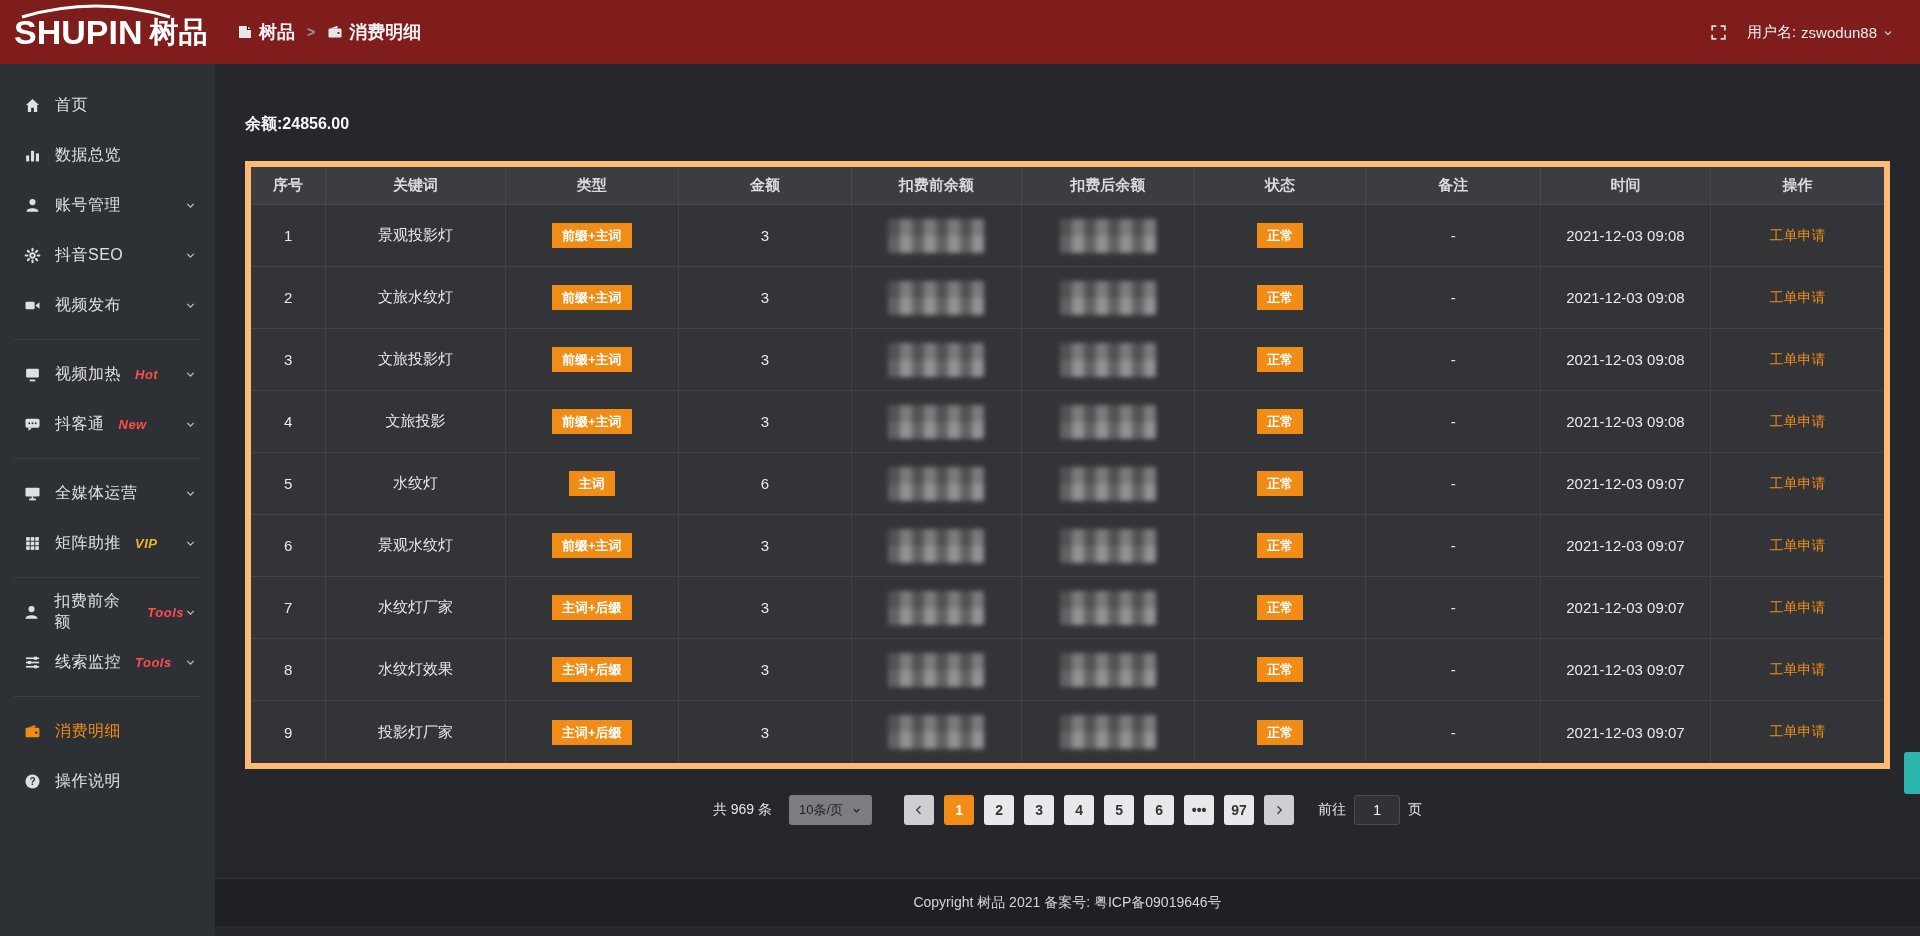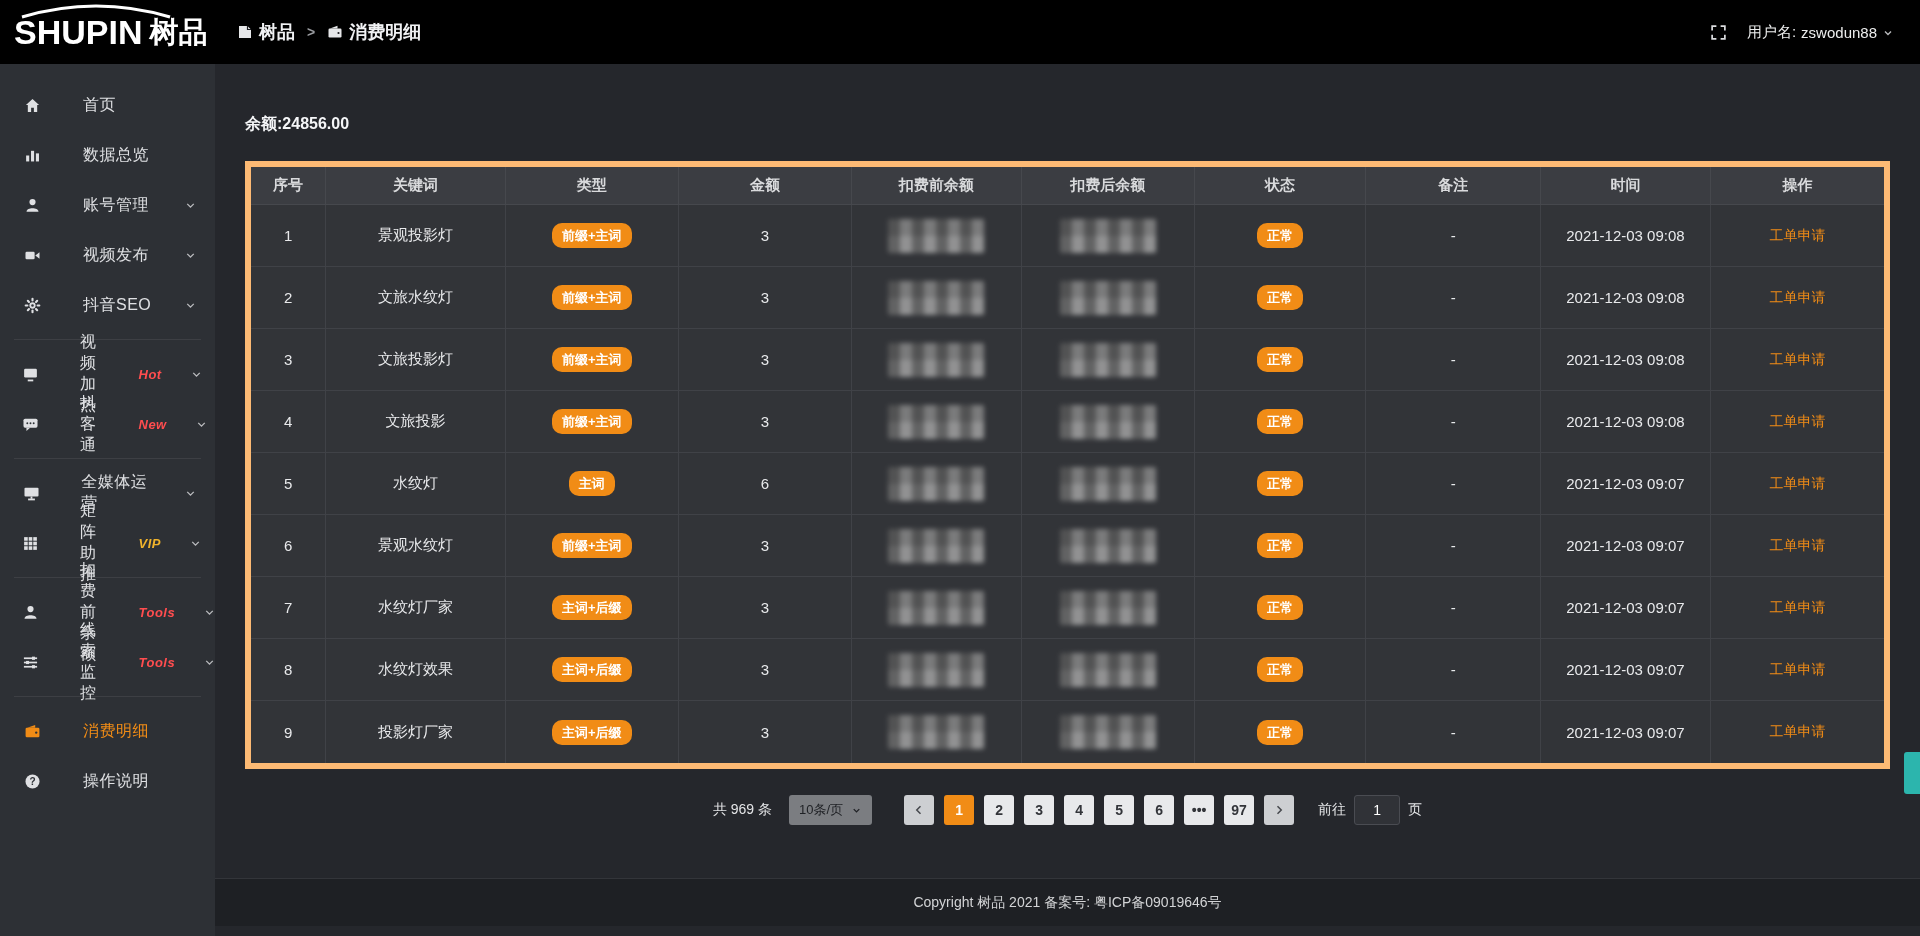--- a/index.html
+++ b/index.html
@@ -1,56 +1,56 @@
 <!DOCTYPE html>
 <html><head>
 <meta charset="utf-8">
 <style>
   * { margin:0; padding:0; box-sizing:border-box; }
   html,body { width:1920px; height:936px; overflow:hidden; }
   body { font-family:"Liberation Sans", sans-serif; background:#25272c; color:#e9eaec; position:relative; }
 
   
-  .topbar { height:64px; background:#000000; display:flex; align-items:center; position:relative; z-index:3; }
+  .topbar { height:64px; background:#7f1d1d; display:flex; align-items:center; position:relative; z-index:3; }
   .logo { width:215px; height:64px; display:flex; align-items:center; padding-left:14px; position:relative; cursor:pointer; }
   .logo-arc { position:absolute; top:3px; left:16px; }
   .logo-en { font-size:34px; font-weight:900; letter-spacing:0px; color:#fff; line-height:1; }
   .logo-cn { font-size:29px; font-weight:900; color:#fff; margin-left:7px; line-height:1; }
   .breadcrumb { display:flex; align-items:center; margin-left:22px; gap:10px; font-size:18px; font-weight:bold; color:#f0f1f3; }
   .bc-item { display:flex; align-items:center; gap:6px; cursor:pointer; }
   .bc-icon { display:inline-flex; color:#e6e7e9; }
   .bc-sep { color:#9b9da1; font-size:14px; font-weight:bold; margin:0 2px; }
   .topbar-right { margin-left:auto; display:flex; align-items:center; gap:20px; padding-right:26px; font-size:15px; color:#eceded; }
   .fs-icon { display:inline-flex; cursor:pointer; color:#dcdde0; }
   .user { display:flex; align-items:center; gap:5px; cursor:pointer; }
   .user .s-chev { display:inline-flex; margin-top:2px; }
 
   
   .sidebar { position:absolute; top:64px; left:0; bottom:0; width:215px; background:#2d3035; padding-top:16px; z-index:2; }
-  .side-item { height:50px; display:flex; align-items:center; padding:0 18px 0 22px; cursor:pointer; color:#dfe0e3; font-size:16px;gap:28px; }
+  .side-item { height:50px; display:flex; align-items:center; padding:0 18px 0 22px; cursor:pointer; color:#dfe0e3; font-size:16px; }
   .side-item.active { color:#f18c16; }
   .s-icon { width:20px; display:inline-flex; justify-content:center; margin-right:13px; color:inherit; }
   .s-label { letter-spacing:0.5px; }
   .s-badge { font-size:13px; font-style:italic; font-weight:bold; margin-left:14px; letter-spacing:0.5px; }
   .s-chev { margin-left:auto; display:inline-flex; color:#b9babd; }
   .side-divider { height:1px; background:#3d3f44; margin:9px 14px; }
 
   
   .main { margin-left:215px; height:872px; padding:0 30px; display:flex; flex-direction:column; background:#25272c; }
   .balance { margin-top:50px; font-size:16px; font-weight:bold; color:#f5f6f8; }
   .bal-value { margin-left:0; }
 
   
   .table { margin-top:26px; border:6px solid #fdba74; }
   .trow { display:grid; grid-template-columns:4.6% 11% 10.6% 10.6% 10.4% 10.6% 10.5% 10.7% 10.4% 10.6%; }
   .th { background:#3b3d42; color:#d9dadc; font-size:15px; height:38px; display:flex; align-items:center; justify-content:center; border-right:1px solid #46484d; border-bottom:1px solid #46484d; font-weight:bold; }
   .td { background:#323438; height:62px; display:flex; align-items:center; justify-content:center; font-size:15px; color:#e9eaec; border-right:1px solid #404247; border-bottom:1px solid #404247; }
   .trow > :last-child { border-right:none; }
   .tbody .trow:last-child .td { border-bottom:none; }
-  .tag { display:inline-block; background:#f18c16; color:#fff; font-size:13px; font-weight:bold; padding:6px 10px; border-radius:10px; line-height:1;text-align:right; }
+  .tag { display:inline-block; background:#f18c16; color:#fff; font-size:13px; font-weight:bold; padding:6px 10px; border-radius:0; line-height:1;text-align:right; }
   .blur-box { width:96px; height:34px; border-radius:2px; filter:blur(2.5px); opacity:.8;
               background:linear-gradient(180deg,#808080 0 50%,#a0a0a0 50% 100%); position:relative; overflow:hidden; }
   .blur-box::after { content:""; position:absolute; inset:0;
               background:repeating-linear-gradient(90deg, rgba(30,30,30,.38) 0 12px, rgba(255,255,255,.10) 12px 24px); }
   .action-link { color:#f18c16; font-size:14px; cursor:pointer; text-decoration:none; }
 
   
   .pagination { margin-top:26px; display:flex; align-items:center; justify-content:center; gap:10px; }
   .total { font-size:14px; color:#e4e5e7; margin-right:7px; }
   .page-size { height:30px; display:flex; align-items:center; gap:8px; padding:0 10px; background:#7b7d81; color:#1f2125; font-size:13px; border-radius:3px; cursor:pointer; margin-right:22px; }
@@ -139,34 +139,20 @@
       <span class="s-label">数据总览</span>
     </div>
     <div class="side-item">
       <span class="s-icon">
         <svg width="17" height="17" viewBox="0 0 16 16">
           <circle cx="8" cy="4.8" r="2.9" fill="currentColor"></circle>
           <path d="M2.4 13.8 C2.4 9.6 13.6 9.6 13.6 13.8 Z" fill="currentColor"></path>
         </svg>
       </span>
       <span class="s-label">账号管理</span>
-      <span class="s-chev">
-        <svg width="13" height="13" viewBox="0 0 16 16">
-          <polyline points="4,6 8,10 12,6" fill="none" stroke="currentColor" stroke-width="1.7"></polyline>
-        </svg>
-      </span>
-    </div>
-    <div class="side-item">
-      <span class="s-icon">
-        <svg width="17" height="17" viewBox="0 0 16 16">
-          <rect x="1.4" y="4.4" width="8.6" height="7.2" rx="1.2" fill="currentColor"></rect>
-          <path d="M10.6 8 L14.6 5 V11 Z" fill="currentColor"></path>
-        </svg>
-      </span>
-      <span class="s-label">视频发布</span>
       <span class="s-chev">
         <svg width="13" height="13" viewBox="0 0 16 16">
           <polyline points="4,6 8,10 12,6" fill="none" stroke="currentColor" stroke-width="1.7"></polyline>
         </svg>
       </span>
     </div>
     <div class="side-item">
       <span class="s-icon">
         <svg width="17" height="17" viewBox="0 0 16 16">
           <circle cx="8" cy="8" r="2.1" fill="none" stroke="currentColor" stroke-width="1.7"></circle>
@@ -176,20 +162,34 @@
             <line x1="1.6" y1="8" x2="3.2" y2="8"></line>
             <line x1="12.8" y1="8" x2="14.4" y2="8"></line>
             <line x1="3.6" y1="3.6" x2="4.7" y2="4.7"></line>
             <line x1="11.3" y1="11.3" x2="12.4" y2="12.4"></line>
             <line x1="3.6" y1="12.4" x2="4.7" y2="11.3"></line>
             <line x1="11.3" y1="4.7" x2="12.4" y2="3.6"></line>
           </g>
         </svg>
       </span>
       <span class="s-label">抖音SEO</span>
+      <span class="s-chev">
+        <svg width="13" height="13" viewBox="0 0 16 16">
+          <polyline points="4,6 8,10 12,6" fill="none" stroke="currentColor" stroke-width="1.7"></polyline>
+        </svg>
+      </span>
+    </div>
+    <div class="side-item">
+      <span class="s-icon">
+        <svg width="17" height="17" viewBox="0 0 16 16">
+          <rect x="1.4" y="4.4" width="8.6" height="7.2" rx="1.2" fill="currentColor"></rect>
+          <path d="M10.6 8 L14.6 5 V11 Z" fill="currentColor"></path>
+        </svg>
+      </span>
+      <span class="s-label">视频发布</span>
       <span class="s-chev">
         <svg width="13" height="13" viewBox="0 0 16 16">
           <polyline points="4,6 8,10 12,6" fill="none" stroke="currentColor" stroke-width="1.7"></polyline>
         </svg>
       </span>
     </div>
     <div class="side-divider"></div>
     <div class="side-item">
       <span class="s-icon">
         <svg width="17" height="17" viewBox="0 0 16 16">

